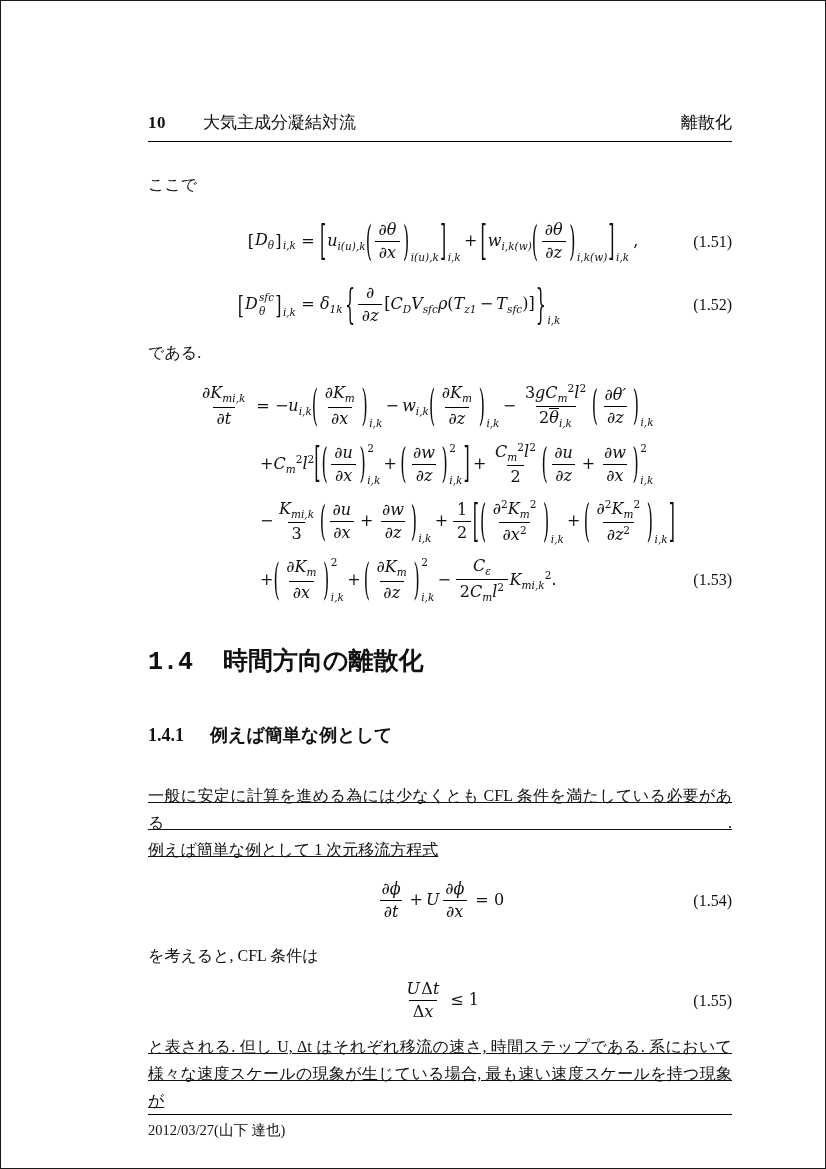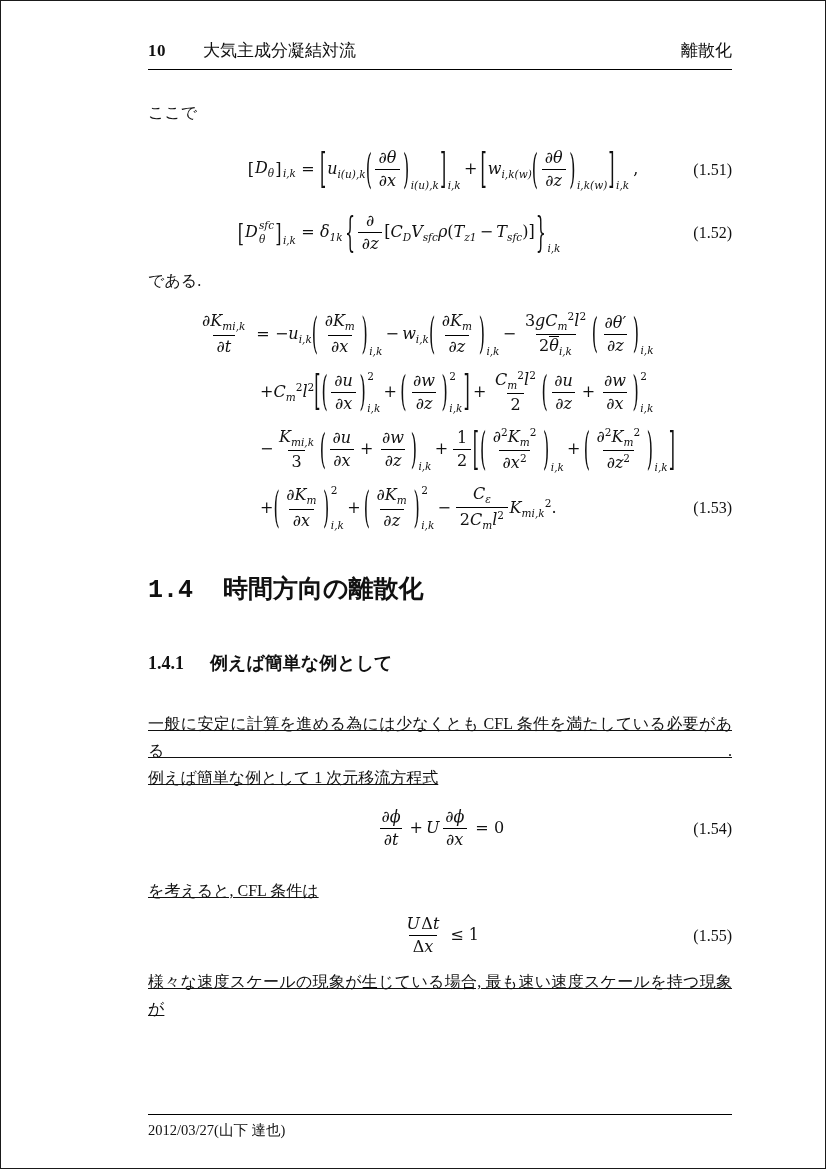--- a/index.html
+++ b/index.html
@@ -2,39 +2,39 @@
 <html><head>
 <meta charset="utf-8">
 <style>
   html,body{margin:0;padding:0;background:#e8e8e8;}
   .page{width:826px;height:1169px;background:#ffffff;position:relative;margin:0 auto;
         box-sizing:border-box;border:1px solid #1a1a1a;overflow:hidden;
         font-family:"Liberation Serif","DejaVu Serif",serif;color:#111;}
   .content{position:absolute;left:147px;width:584px;top:0;}
 
   
-  .header{margin-top:38px;display:flex;align-items:baseline;
+  .header{margin-top:110px;display:flex;align-items:baseline;
           border-bottom:1.4px solid #000;padding-bottom:7px;font-size:17px;}
   .pagenum{font-weight:bold;letter-spacing:0.5px;}
   .htitle{margin-left:37px;}
   .hright{margin-left:auto;}
 
   
   .jt{font-size:16px;line-height:27px;}
   .t-kokode{margin-top:29px;}
   .t-dearu{margin-top:13px;}
   .t-ranryu{margin-top:20px;}
   .sec{margin-top:40px;font-size:25px;font-weight:bold;}
   .sec .num{font-family:Liberation Mono, monospace;margin-top:44px;}
   .sec .ttl{font-family:"Liberation Sans","DejaVu Sans",sans-serif;margin-left:30px;}
   .subsec{margin-top:46px;font-size:18px;font-weight:bold;}
   .subsec .ttl{font-family:"Liberation Sans","DejaVu Sans",sans-serif;margin-left:26px;}
   .sec-para{margin-top:37px;}
   .p1{margin-top:35px;}
-  .p2{margin-top:27px;text-decoration:underline;}
+  .p2{margin-top:20px;}
   .p3{margin-top:11px;}
   .jline{display:block;text-decoration:underline;}
   .just{text-align:justify;text-align-last:justify;}
 
   
   .math{font-family:"DejaVu Serif","Liberation Serif",serif;font-size:16px;white-space:nowrap;}
   .eqrow{position:relative;line-height:1.05;}
   .eq151{margin-top:22px;}
   .eq152{margin-top:20px;}
   .eq153a{margin-top:16px;}
@@ -366,20 +366,21 @@
 
     <div class="eqrow math eqcenter eq155">
       <span><span class="mfrac">
             <span class="mfn"><span class="mi">U</span><span class="msp" style="display: inline-block; width: 0.08em;"></span><span class="mr">Δ</span><span class="mi">t</span></span>
             <span class="mfd"><span class="mr">Δ</span><span class="mi">x</span></span>
           </span><span class="mrel">≤</span><span class="mr">1</span></span>
       <span class="eqno">(1.55)</span>
     </div>
 
     <div class="jt p3">
+      <span class="jline just">と表される. 但し U, Δt はそれぞれ移流の速さ, 時間ステップである. 系において</span>
       <span class="jline just">様々な速度スケールの現象が生じている場合, 最も速い速度スケールを持つ現象が</span>
 
     </div>
 
   </div>
 
   <div class="footer">
     <span>2012/03/27(山下 達也)</span>
   </div>
 </div>

